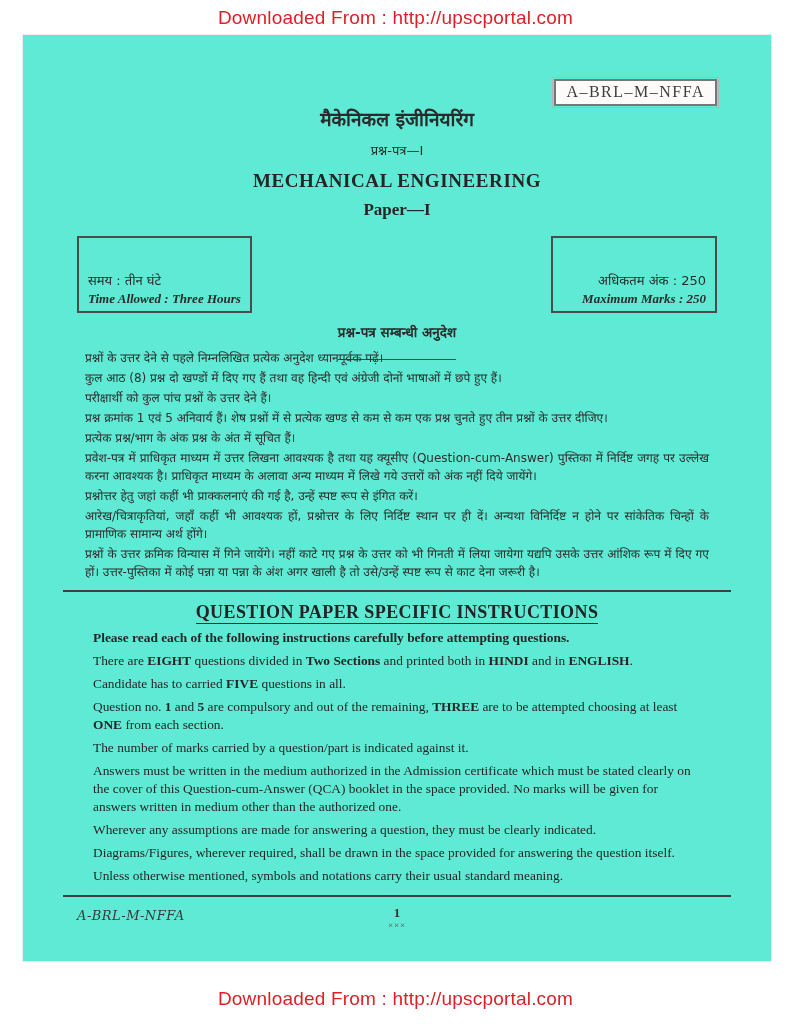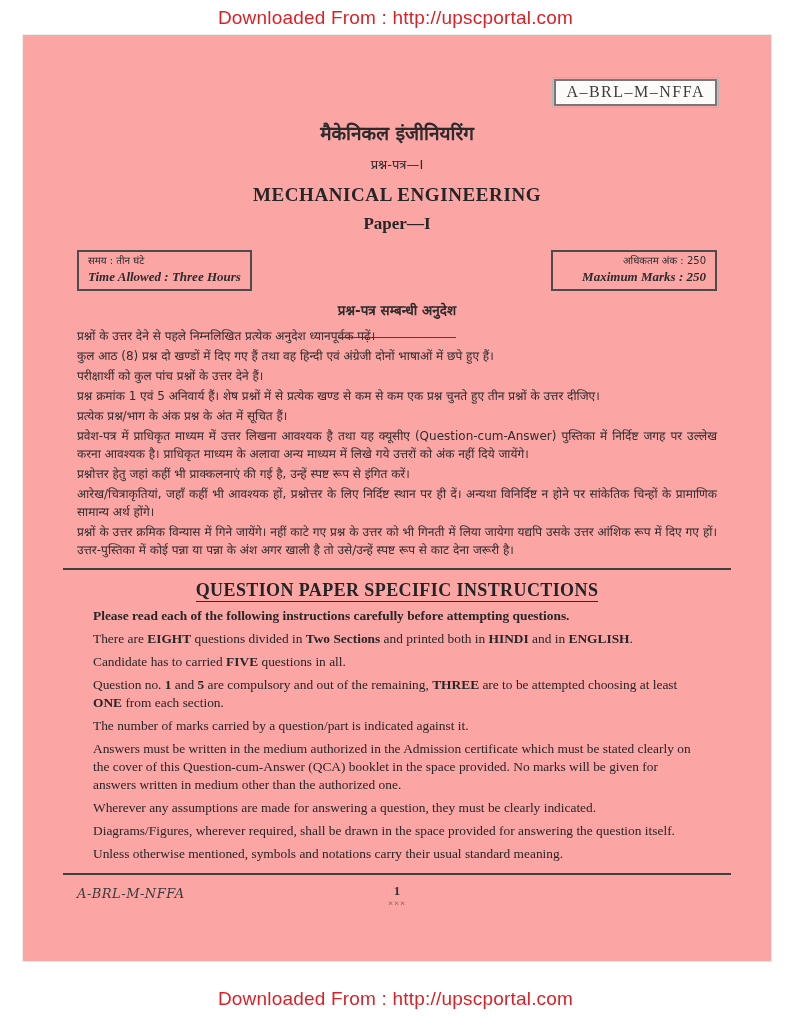--- a/index.html
+++ b/index.html
@@ -8,47 +8,47 @@
     font-family:"Liberation Serif", serif;color:#222;
     -webkit-font-smoothing:antialiased;
   }
   .banner{
     text-align:center;padding-top:7px;height:25px;
     font-family:"Liberation Sans", sans-serif;
     font-size:19px;color:#dd1f26;letter-spacing:0.2px;
   }
   .page{
     position:relative;margin:2px 19px 0 22px;height:928px;box-sizing:border-box;
-    background:#fca5a5;border:1px solid #efede9;
+    background:#5eead4;border:1px solid #efede9;
     padding:0 54px;overflow:hidden;
   }
   .code-box-row{display:flex;justify-content:flex-end;padding-top:44px;}
   .code-box{
     border:2px solid #777;outline:1px solid #b5b5b5;outline-offset:1px;
     padding:2px 10px 3px 10px;font-size:16px;letter-spacing:1.5px;color:#3d3d3d;
     font-family:"Liberation Serif", serif;background:#fcfbf9;
   }
-  .headings{text-align:center;margin-top:14px;}
+  .headings{text-align:center;}
   .title-hi{font-family:"DejaVu Sans", sans-serif;font-size:19px;font-weight:bold;color:#2b2b2b;}
   .paper-hi{font-family:"DejaVu Sans", sans-serif;font-size:13px;margin-top:9px;color:#2b2b2b;}
   .title-en{font-size:19px;font-weight:bold;letter-spacing:0.6px;margin-top:11px;color:#262626;}
   .paper-en{font-size:17px;font-weight:bold;margin-top:8px;color:#262626;}
   .info-row{display:flex;justify-content:space-between;margin-top:16px;align-items:flex-start;}
   .info-box{border:2px solid #4c4c4c;padding:2px 9px 3px 9px;font-size:13px;line-height:1.4;color:#2b2b2b;}
-  .info-box .hi{font-family:"DejaVu Sans", sans-serif;font-size:10px;}
+  .info-box .hi{font-family:"DejaVu Sans", sans-serif;font-size:13px;margin-top:32px;}
   .info-box .en{font-style:italic;font-weight:bold;font-family:"Liberation Serif", serif;}
   .info-box.right{text-align:right;padding-left:29px;}
   .section-title-hi{
     text-align:center;margin-top:10px;font-family:"DejaVu Sans", sans-serif;
     font-size:13.5px;font-weight:bold;color:#2b2b2b;
   }
   .section-title-hi span{border-bottom:1px solid #444;padding-bottom:19px;}
   .hindi-paras{margin-top:8px;}
   .hindi-paras p{
-    margin:2px 0;font-family:"DejaVu Sans", sans-serif;
+    margin:2px 8px;font-family:"DejaVu Sans", sans-serif;
     font-size:12px;line-height:1.5;color:#2e2e2e;text-align:justify;
   }
   .rule{border:none;border-top:2px solid #3f3f3f;margin:9px -14px 0 -14px;}
   .section-title-en{text-align:center;margin-top:10px;font-size:18px;font-weight:bold;letter-spacing:0.4px;color:#242424;}
   .section-title-en span{border-bottom:1.5px solid #2c2c2c;padding-bottom:1px;}
   .english-paras{margin-top:6px;}
   .english-paras p{margin:5px 16px;font-size:13.4px;line-height:1.34;color:#262626;}
   .english-paras p:first-child{font-weight:bold;}
   .footer-rule{border:none;border-top:2px solid #3f3f3f;margin:10px -14px 0 -14px;}
   .footer{position:relative;margin-top:9px;height:34px;}

